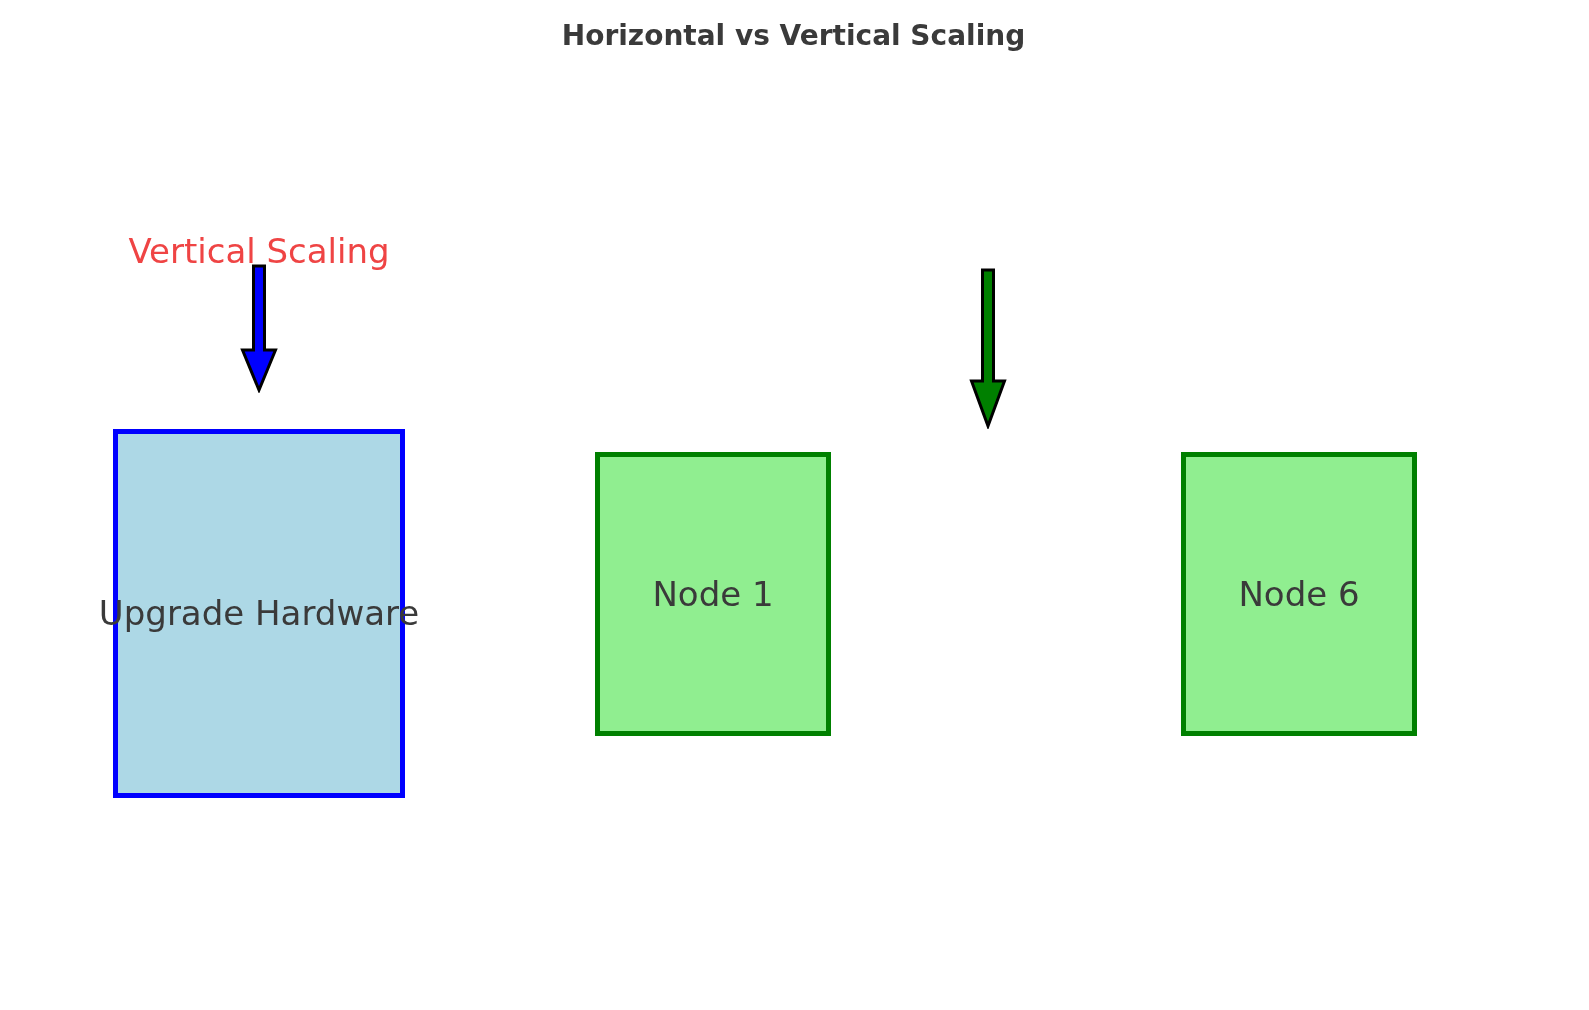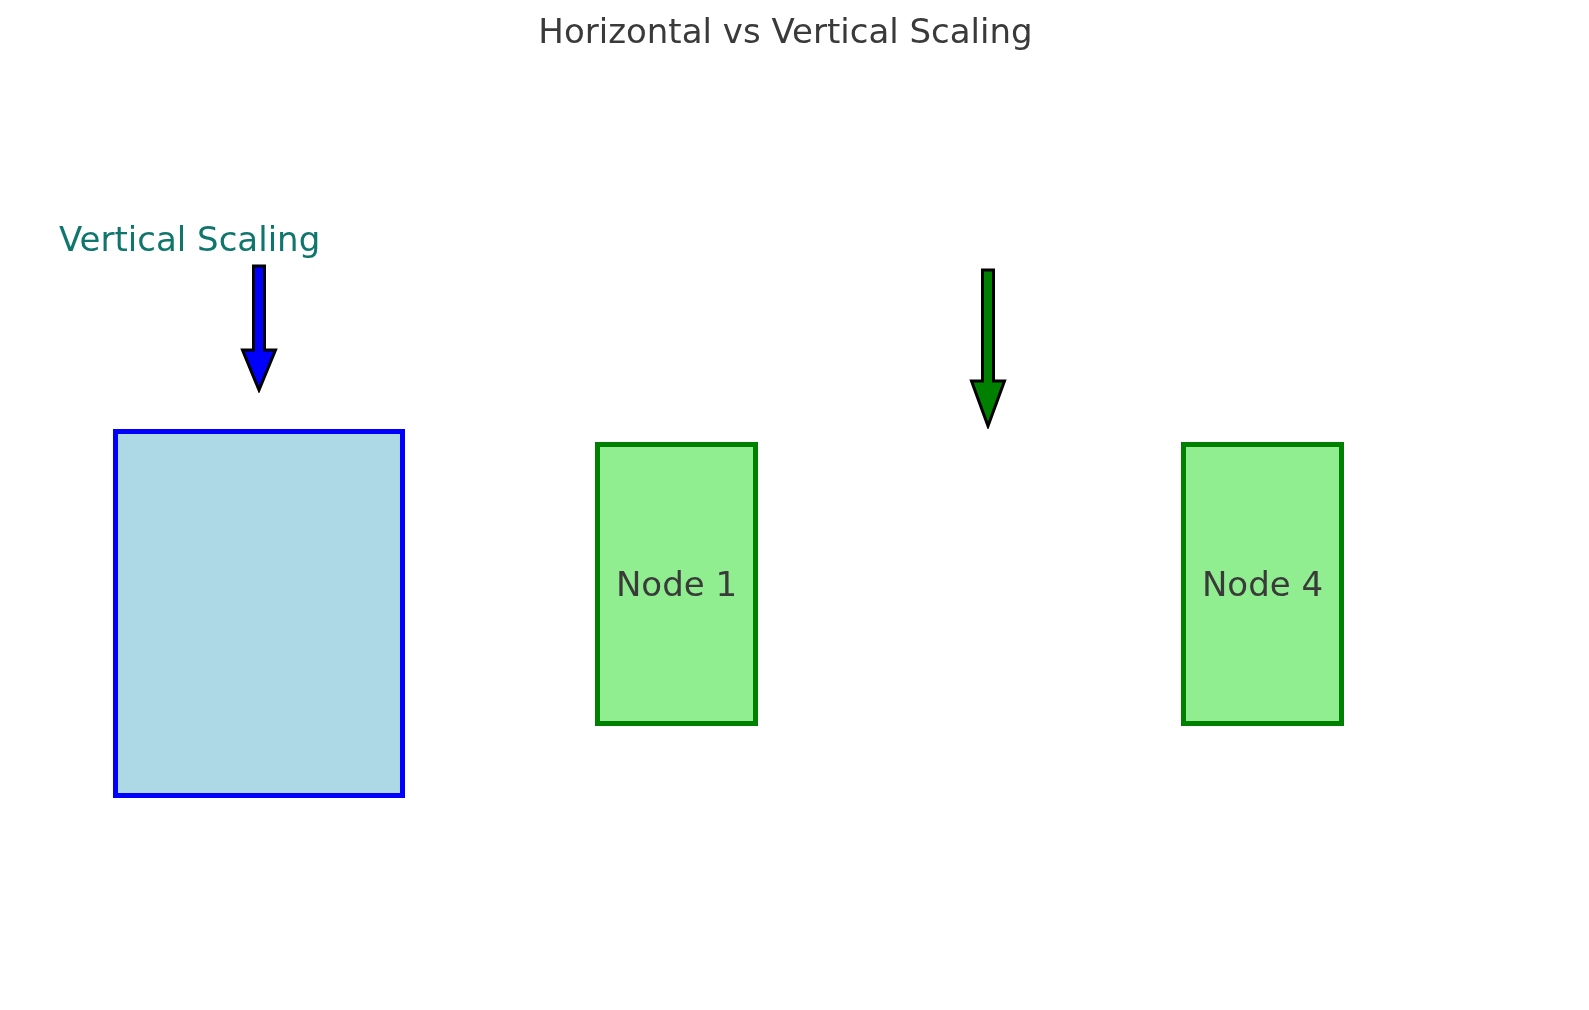--- a/index.html
+++ b/index.html
@@ -14,35 +14,35 @@
     background: #ffffff;
     font-family: "DejaVu Sans", "Liberation Sans", sans-serif;
     color: #3a3a3a;
     overflow: hidden;
   }
   .title {
     position: absolute;
     top: 13px;
     left: 0;
     width: 1571px;
-    margin: 0;
+    margin: 8px;
     text-align: center;
-    font-size: 34px;
-    font-weight: 400;
+    font-size: 28px;
+    font-weight: 700;
     line-height: 1.1;
     color: #3a3a3a;
   }
   .scale-label {
     position: absolute;
-    top: 219px;
+    top: 231px;
     width: 400px;
-    text-align: left;
+    text-align: center;
     font-size: 34px;
     line-height: 1.2;
-    color: #0f766e;
+    color: #ef4444;
     white-space: nowrap;
   }
   .v-label { left: 59px; }
   .h-label { left: 775px; }
   .arrow { position: absolute; display: block; }
   .arrow-vertical   { left: 237px; top: 263px; }
   .arrow-horizontal { left: 966px; top: 267px; }
   .big-box {
     position: absolute;
     left: 113px;
@@ -58,22 +58,22 @@
   }
   .big-box-text {
     text-align: center;
     font-size: 34px;
     line-height: 1.16;
     white-space: nowrap;
   }
   .big-box-text span { display: block; }
   .node {
     position: absolute;
-    top: 442px;
-    width: 163px;
+    top: 452px;
+    width: 236px;
     height: 284px;
     box-sizing: border-box;
     background: #90ee90;
     border: 5px solid #008000;
     display: flex;
     align-items: center;
     justify-content: center;
     font-size: 34px;
     white-space: nowrap;
   }
@@ -89,30 +89,31 @@
   <h1 class="title">Horizontal vs Vertical Scaling</h1>
 
   <div class="scale-label v-label">Vertical Scaling</div>
 
   <svg class="arrow arrow-vertical" width="44" height="130" viewBox="0 0 44 130">
     <path d="M 16.5 3 L 27.5 3 L 27.5 87 L 38.5 87 L 22 127 L 5.5 87 L 16.5 87 Z" stroke="#000000" stroke-width="3" stroke-linejoin="miter" fill="#0000ff"></path>
   </svg>
 
   <div class="big-box">
     <div class="big-box-text">
+      <span>Upgrade Hardware</span>
     </div>
   </div>
 
 
   <svg class="arrow arrow-horizontal" width="44" height="162" viewBox="0 0 44 162">
     <path d="M 16.5 3 L 27.5 3 L 27.5 114 L 38.5 114 L 22 159 L 5.5 114 L 16.5 114 Z" stroke="#000000" stroke-width="3" stroke-linejoin="miter" fill="#008000"></path>
   </svg>
 
   <div class="node node-1">
     <span>Node 1</span>
   </div>
 
 
   <div class="node node-3">
-    <span>Node 4</span>
+    <span>Node 6</span>
   </div>
 
 </div>
 
 </body></html>

